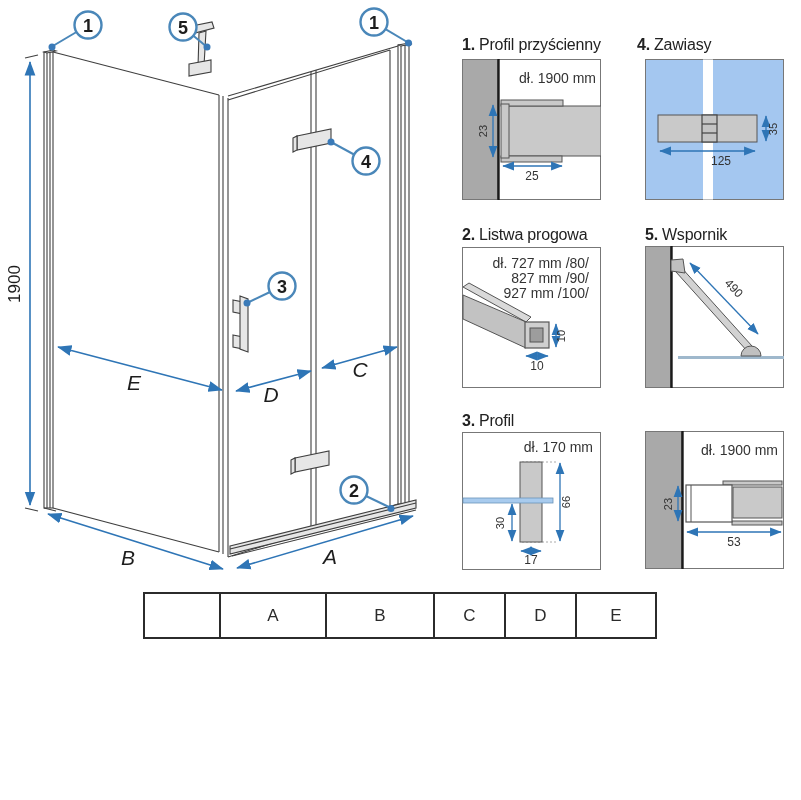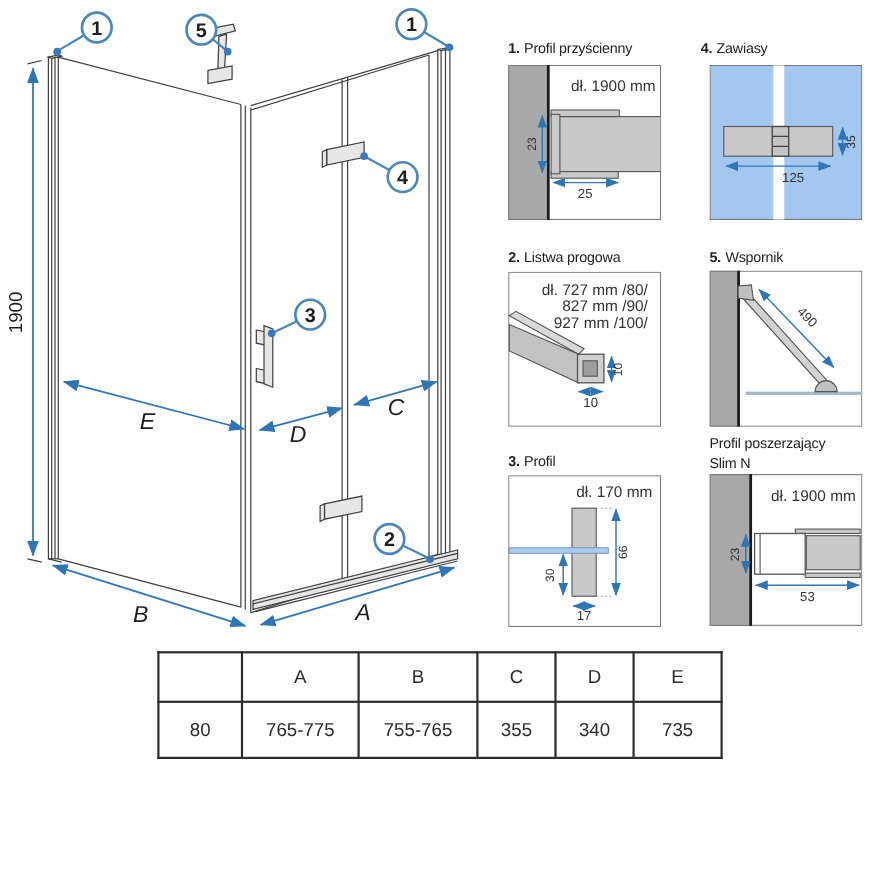--- a/index.html
+++ b/index.html
@@ -10,21 +10,21 @@
     --glass-blue:#a4c7f0;
     --wall-gray:#a9a9a9;
     --metal:#c9c9c9;
     --metal-light:#e6e6e6;
     --boxborder:#777;
   }
   html,body{margin:0;padding:0;background:#fff;}
   #stage{position:relative;width:801px;height:800px;background:#fff;overflow:hidden;
          font-family:"Liberation Sans", sans-serif;color:var(--ink);}
   .abs{position:absolute;}
-  .panel-title{font-size:13px;letter-spacing:-0.2px;color:#222;white-space:nowrap;}
+  .panel-title{font-size:16px;letter-spacing:-0.2px;color:#222;white-space:nowrap;}
   .panel-title .num{font-weight:bold;margin-right:4px;}
   svg text{font-family:"Liberation Sans", sans-serif;}
   .dimline{stroke:var(--dim);stroke-width:1.6;fill:none;}
   .dimline-thin{stroke:var(--dim);stroke-width:1.3;fill:none;}
   .leader{stroke:var(--callout);stroke-width:2;fill:none;}
   .art{stroke:var(--line);stroke-width:1.1;fill:none;}
   .metalshape{fill:var(--metal-light);stroke:var(--line);stroke-width:1.1;}
   .metalshape2{fill:var(--metal);stroke:#555;stroke-width:1;}
   .dimtext{fill:#333;font-size:11px;}
   .dimtext12{fill:#333;font-size:12px;}
@@ -257,24 +257,20 @@
     <rect x="58" y="30" width="22" height="80" class="metalshape2"></rect>
     <rect x="1" y="66" width="90" height="5" fill="#a8cbee" stroke="#6a93b8" stroke-width="0.8"></rect>
     <line x1="98" y1="31" x2="98" y2="109" class="dimline-thin" marker-start="url(#arr)" marker-end="url(#arr)"></line>
     <text x="108" y="70" transform="rotate(-90 108,70)" text-anchor="middle" class="dimtext">66</text>
     <line x1="50" y1="72" x2="50" y2="109" class="dimline-thin" marker-start="url(#arr)" marker-end="url(#arr)"></line>
     <text x="42" y="91" transform="rotate(-90 42,91)" text-anchor="middle" class="dimtext">30</text>
     <line x1="59" y1="119" x2="79" y2="119" class="dimline-thin" marker-start="url(#arr)" marker-end="url(#arr)"></line>
     <text x="69" y="132" text-anchor="middle" class="dimtext12">17</text>
   </svg>
 
-  <div class="abs panel-title" style="left:645px;top:394px;line-height:18px">
-    <div>Profil poszerzający</div>
-    <div>Slim N</div>
-  </div>
   <svg class="abs" style="left:645px;top:431px" width="139" height="138" viewBox="0 0 139 138">
     <rect x="0.5" y="0.5" width="138" height="137" class="detailbox"></rect>
     <rect x="0.5" y="0.5" width="36" height="137" fill="#a9a9a9" stroke="#777"></rect>
     <line x1="37.5" y1="0" x2="37.5" y2="138" stroke="#1a1a1a" stroke-width="2.4"></line>
     <text x="133" y="24" text-anchor="end" class="lentext">dł. 1900 mm</text>
     <rect x="78" y="50" width="59" height="4" class="metalshape2"></rect>
     <rect x="87" y="90" width="50" height="4" class="metalshape2"></rect>
     <rect x="88" y="56" width="49" height="31" fill="#c9c9c9" stroke="#555" stroke-width="1"></rect>
     <rect x="41" y="54" width="46" height="37" fill="#fff" stroke="#555" stroke-width="1.2"></rect>
     <line x1="46" y1="54" x2="46" y2="91" stroke="#555" stroke-width="1"></line>
@@ -295,24 +291,16 @@
     </colgroup>
     <tbody>
       <tr style="height:45px">
         <td></td>
         <td>A</td>
         <td>B</td>
         <td>C</td>
         <td>D</td>
         <td>E</td>
       </tr>
-      <tr style="height:51px">
-        <td>80</td>
-        <td>765-775</td>
-        <td>755-765</td>
-        <td>355</td>
-        <td>340</td>
-        <td>735</td>
-      </tr>
     </tbody>
   </table>
 
 </div>
 
 </body></html>

